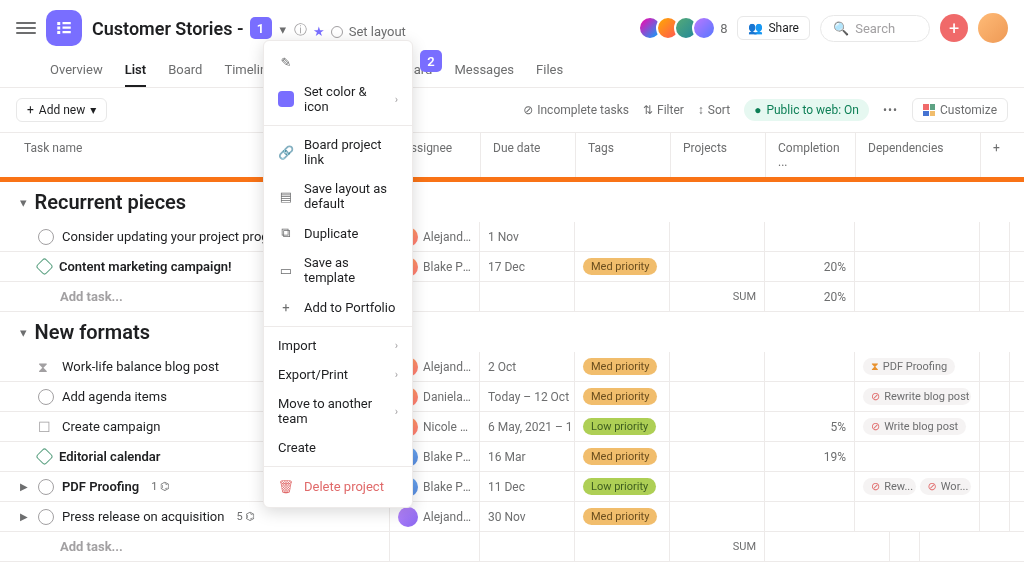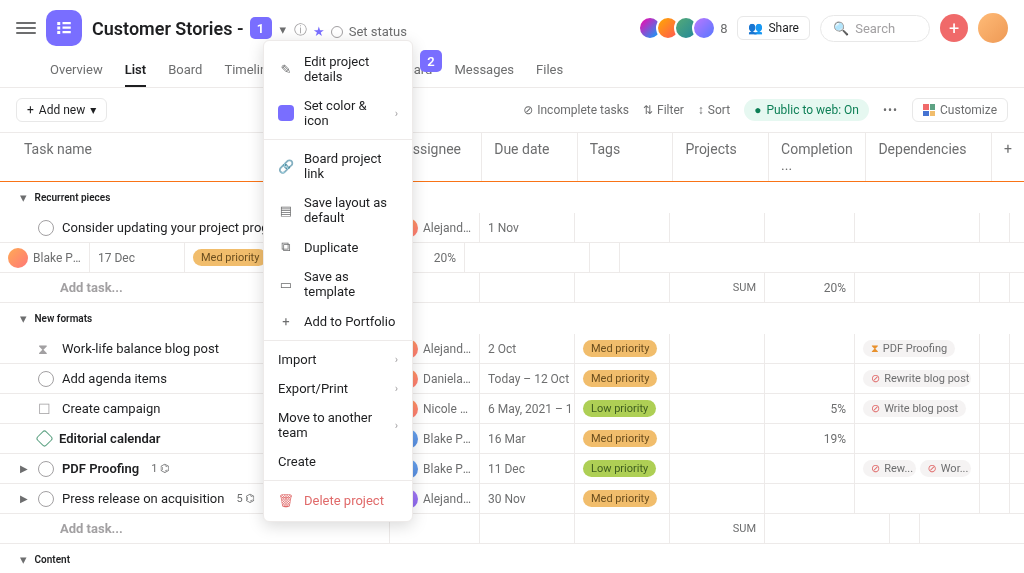--- a/index.html
+++ b/index.html
@@ -33,32 +33,32 @@
 .tab { padding: 8px 0; font-size: 13px; color: #6d6e6f; cursor: pointer; border-bottom: 2px solid transparent; }
 .tab.active { color: #1e1f21; font-weight: 600; border-bottom-color: #1e1f21; }
 .toolbar { display: flex; align-items: center; padding: 10px 16px; gap: 10px; }
 .add-new { border: 1px solid #e8e8e8; border-radius: 6px; padding: 4px 10px; font-size: 12px; display: flex; align-items: center; gap: 5px; cursor: pointer; }
 .toolbar-right { margin-left: auto; display: flex; align-items: center; gap: 14px; font-size: 12px; color: #6d6e6f; }
 .toolbar-item { display: flex; align-items: center; gap: 4px; cursor: pointer; }
 .public-badge { background: #e6f8f1; color: #0d7f56; padding: 4px 10px; border-radius: 12px; font-size: 12px; display: flex; align-items: center; gap: 5px; }
 .customize { border: 1px solid #e8e8e8; border-radius: 6px; padding: 4px 10px; display: flex; align-items: center; gap: 5px; }
 .cust-grid { width: 12px; height: 12px; display: grid; grid-template-columns: 1fr 1fr; gap: 1px; }
 .cust-grid span:nth-child(1){background:#f06a6a;} .cust-grid span:nth-child(2){background:#5da283;} .cust-grid span:nth-child(3){background:#4573d2;} .cust-grid span:nth-child(4){background:#f1bd6c;}
-.table-header { display: flex; border-top: 1px solid #edeae9; border-bottom: 1px solid #f97316; font-size: 14px; color: #6d6e6f; justify-content: space-between; }
+.table-header { display: flex; border-top: 1px solid #edeae9; border-bottom: 5px solid #f97316; font-size: 12px; color: #6d6e6f; }
 .col-name { flex: 0 0 390px; padding: 8px 12px 8px 24px; }
 .col { border-left: 1px solid #edeae9; padding: 8px 12px; }
 .col-assignee { flex: 0 0 90px; }
 .col-due { flex: 0 0 95px; }
 .col-tags { flex: 0 0 95px; }
 .col-projects { flex: 0 0 95px; }
 .col-comp { flex: 0 0 90px; }
 .col-dep { flex: 0 0 125px; }
 .col-add { flex: 0 0 30px; text-align: center; cursor: pointer; }
 .section-row { display: flex; align-items: center; padding: 8px 12px 8px 20px; gap: 8px; }
-.section-title { font-weight: 600; font-size: 10px; text-align: right; }
+.section-title { font-weight: 600; font-size: 20px; text-align: right; }
 .collapse-caret { cursor: pointer; color: #6d6e6f; }
 .task-row { display: flex; border-bottom: 1px solid #edeae9; font-size: 13px; align-items: stretch; min-height: 30px; }
 .task-name-cell { flex: 0 0 390px; display: flex; align-items: center; padding: 4px 8px 4px 38px; gap: 8px; border-right: 1px solid #edeae9; }
 .task-name-cell.indent { padding-left: 60px; }
 .check { width: 16px; height: 16px; border: 1.5px solid #a2a0a2; border-radius: 50%; flex-shrink: 0; }
 .check.diamond { border-radius: 3px; transform: rotate(45deg); border-color: #5da283; width: 13px; height: 13px; }
 .check.hourglass { border: none; font-size: 14px; color: #a2a0a2; }
 .check.approval { border: none; font-size: 14px; color: #a2a0a2; }
 .task-cell { border-right: 1px solid #edeae9; padding: 4px 8px; display: flex; align-items: center; font-size: 12px; color: #6d6e6f; overflow: hidden; white-space: nowrap; }
 .task-cell.col-assignee { gap: 5px; }
@@ -109,21 +109,21 @@
       </svg>
   </div>
   <div class="title-area">
     <span class="title">Customer Stories -</span>
     <span class="badge-num">1</span>
     <span class="chev-down">▾</span>
     <span class="info-icon">ⓘ</span>
     <span class="star-icon">★</span>
     <span class="set-status">
       <span class="dot"></span>
-      <span>Set status</span>
+      <span>Set layout</span>
     </span>
   </div>
   <div class="header-right">
     <div class="avatars">
       <span class="avatar"></span>
       <span class="avatar a2"></span>
       <span class="avatar a3"></span>
       <span class="avatar a4"></span>
       <span class="avatar-count">8</span>
     </div>
@@ -215,20 +215,24 @@
       <div class="task-cell col-due">1 Nov</div>
       <div class="task-cell col-tags"></div>
       <div class="task-cell col-projects"></div>
       <div class="task-cell col-comp">
         <span class="comp-val"></span>
       </div>
       <div class="task-cell col-dep" style="gap:4px;"></div>
       <div class="task-cell col-add"></div>
     </div>
     <div class="task-row">
+      <div class="task-name-cell">
+        <span class="check diamond"></span>
+        <span class="bold">Content marketing campaign!</span>
+      </div>
       <div class="task-cell col-assignee">
         <span class="mini-av a2"></span>
         <span class="assignee-name">Blake Pham</span>
       </div>
       <div class="task-cell col-due">17 Dec</div>
       <div class="task-cell col-tags">
         <span class="tag-pill tag-med">Med priority</span>
       </div>
       <div class="task-cell col-projects"></div>
       <div class="task-cell col-comp">
@@ -405,21 +409,20 @@
     </div>
     <div class="section-row">
       <span class="collapse-caret">▾</span>
       <span class="section-title">Content</span>
     </div>
   </div>
 
 <div class="dropdown">
   <div class="dd-item">
       <span class="dd-icon">✎</span>
-      <span>Edit project details</span>
     </div>
   <div class="dd-item">
       <span class="dd-icon purple-sq"></span>
       <span>Set color &amp; icon</span>
       <span class="dd-sub">›</span>
     </div>
   <div class="dd-sep"></div>
   <div class="dd-item">
       <span class="dd-icon">🔗</span>
       <span>Board project link</span>

